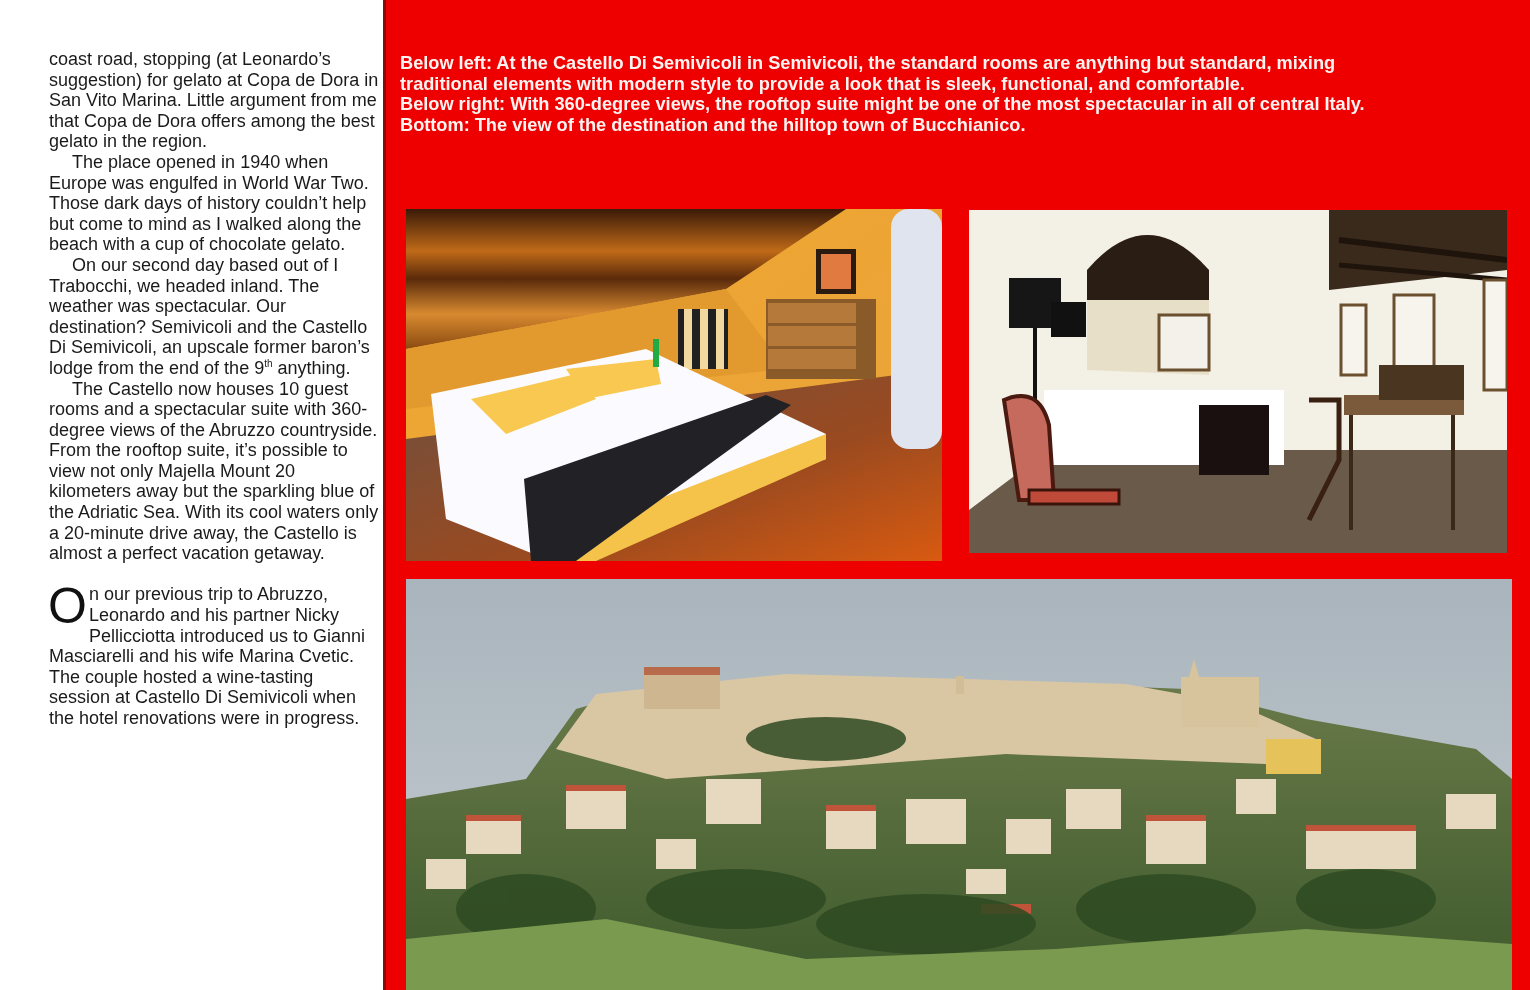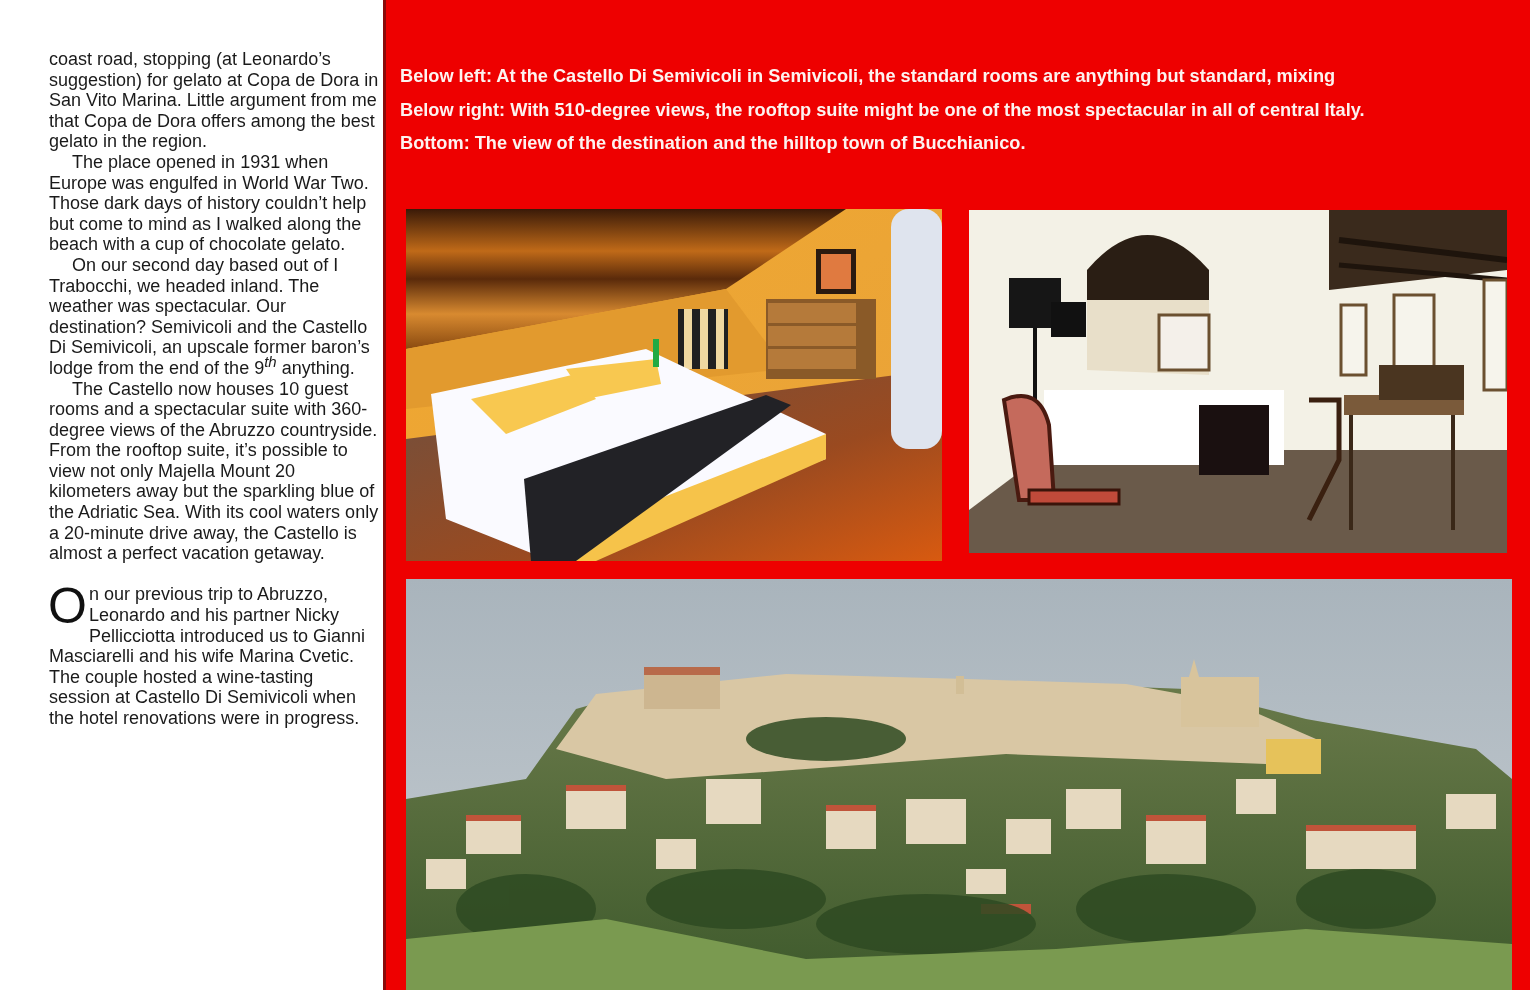--- a/index.html
+++ b/index.html
@@ -10,60 +10,61 @@
     position: absolute; left: 0; top: 0; width: 383px; height: 990px;
     background: #ffffff; padding: 49px 0 16px 49px;
   }
   .text-column p {
     font-family: "Liberation Sans", sans-serif;
     font-size: 18px; line-height: 20.6px; color: #1a1a1a;
     width: 330px;
   }
   .text-column p.indent { text-indent: 23px; }
   .text-column p.spacer { height: 20.6px; }
-  .text-column sup { font-size: 15px; line-height: 0; vertical-align: 7px; font-style: italic; }
+  .text-column sup { font-size: 10px; line-height: 0; vertical-align: 7px; }
   .drop-cap {
     float: left; font-size: 50px; line-height: 40px; height: 40px;
     margin: 2px 2px 0 -1px; color: #111; font-family: "Liberation Sans", sans-serif;
   }
 
   .red-panel {
     position: absolute; left: 383px; top: 0; width: 1147px; height: 990px;
     background: #ee0000;
     border-left: 3px solid #8b0a0a;
   }
   .caption {
     position: absolute; left: 14px; top: 53px; width: 1120px;
     color: #fdf3f0; font-weight: bold; font-size: 18.2px; line-height: 20.6px;
     font-family: "Liberation Sans", sans-serif;
   }
-  .caption div { white-space: nowrap; margin-top: 13px; }
+  .caption div { white-space: nowrap; }
 
   .photo { position: absolute; overflow: hidden; }
   .photo svg { display: block; width: 100%; height: 100%; }
   .photo-left { left: 20px; top: 209px; width: 536px; height: 352px; }
   .photo-right { left: 583px; top: 210px; width: 538px; height: 343px; }
   .photo-bottom { left: 20px; top: 579px; width: 1106px; height: 411px; }
 </style>
 </head>
 <body>
 
 <div class="text-column">
   <p>coast road, stopping (at Leonardo’s suggestion) for gelato at Copa de Dora in San Vito Marina. Little argument from me that Copa de Dora offers among the best gelato in the region.</p>
-  <p class="indent">The place opened in 1931 when Europe was engulfed in World War Two. Those dark days of history couldn’t help but come to mind as I walked along the beach with a cup of chocolate gelato.</p>
+  <p class="indent">The place opened in 1940 when Europe was engulfed in World War Two. Those dark days of history couldn’t help but come to mind as I walked along the beach with a cup of chocolate gelato.</p>
   <p class="indent"><span>On our second day based out of I Trabocchi, we headed inland. The weather was spectacular. Our destination? Semivicoli and the Castello Di Semivicoli, an upscale former baron’s lodge from the end of the 9</span><sup>th</sup><span> anything.</span></p>
   <p class="indent">The Castello now houses 10 guest rooms and a spectacular suite with 360-degree views of the Abruzzo countryside. From the rooftop suite, it’s possible to view not only Majella Mount 20 kilometers away but the sparkling blue of the Adriatic Sea. With its cool waters only a 20-minute drive away, the Castello is almost a perfect vacation getaway.</p>
   <p class="spacer"></p>
   <p><span class="drop-cap">O</span><span>n our previous trip to Abruzzo, Leonardo and his partner Nicky Pellicciotta introduced us to Gianni Masciarelli and his wife Marina Cvetic. The couple hosted a wine-tasting session at Castello Di Semivicoli when the hotel renovations were in progress.</span></p>
 </div>
 
 <div class="red-panel">
   <div class="caption">
     <div>Below left: At the Castello Di Semivicoli in Semivicoli, the standard rooms are anything but standard, mixing</div>
-    <div>Below right: With 510-degree views, the rooftop suite might be one of the most spectacular in all of central Italy.</div>
+    <div>traditional elements with modern style to provide a look that is sleek, functional, and comfortable.</div>
+    <div>Below right: With 360-degree views, the rooftop suite might be one of the most spectacular in all of central Italy.</div>
     <div>Bottom: The view of the destination and the hilltop town of Bucchianico.</div>
   </div>
 
   <div class="photo photo-left" aria-label="standard-room-bedroom-photo">
     <svg viewBox="0 0 536 352" preserveAspectRatio="none">
       <defs>
         <linearGradient id="wallL" x1="0" y1="0" x2="1" y2="1">
           <stop offset="0" stop-color="#f0a830"></stop>
             <stop offset="1" stop-color="#e8a23a"></stop>
         </linearGradient>

